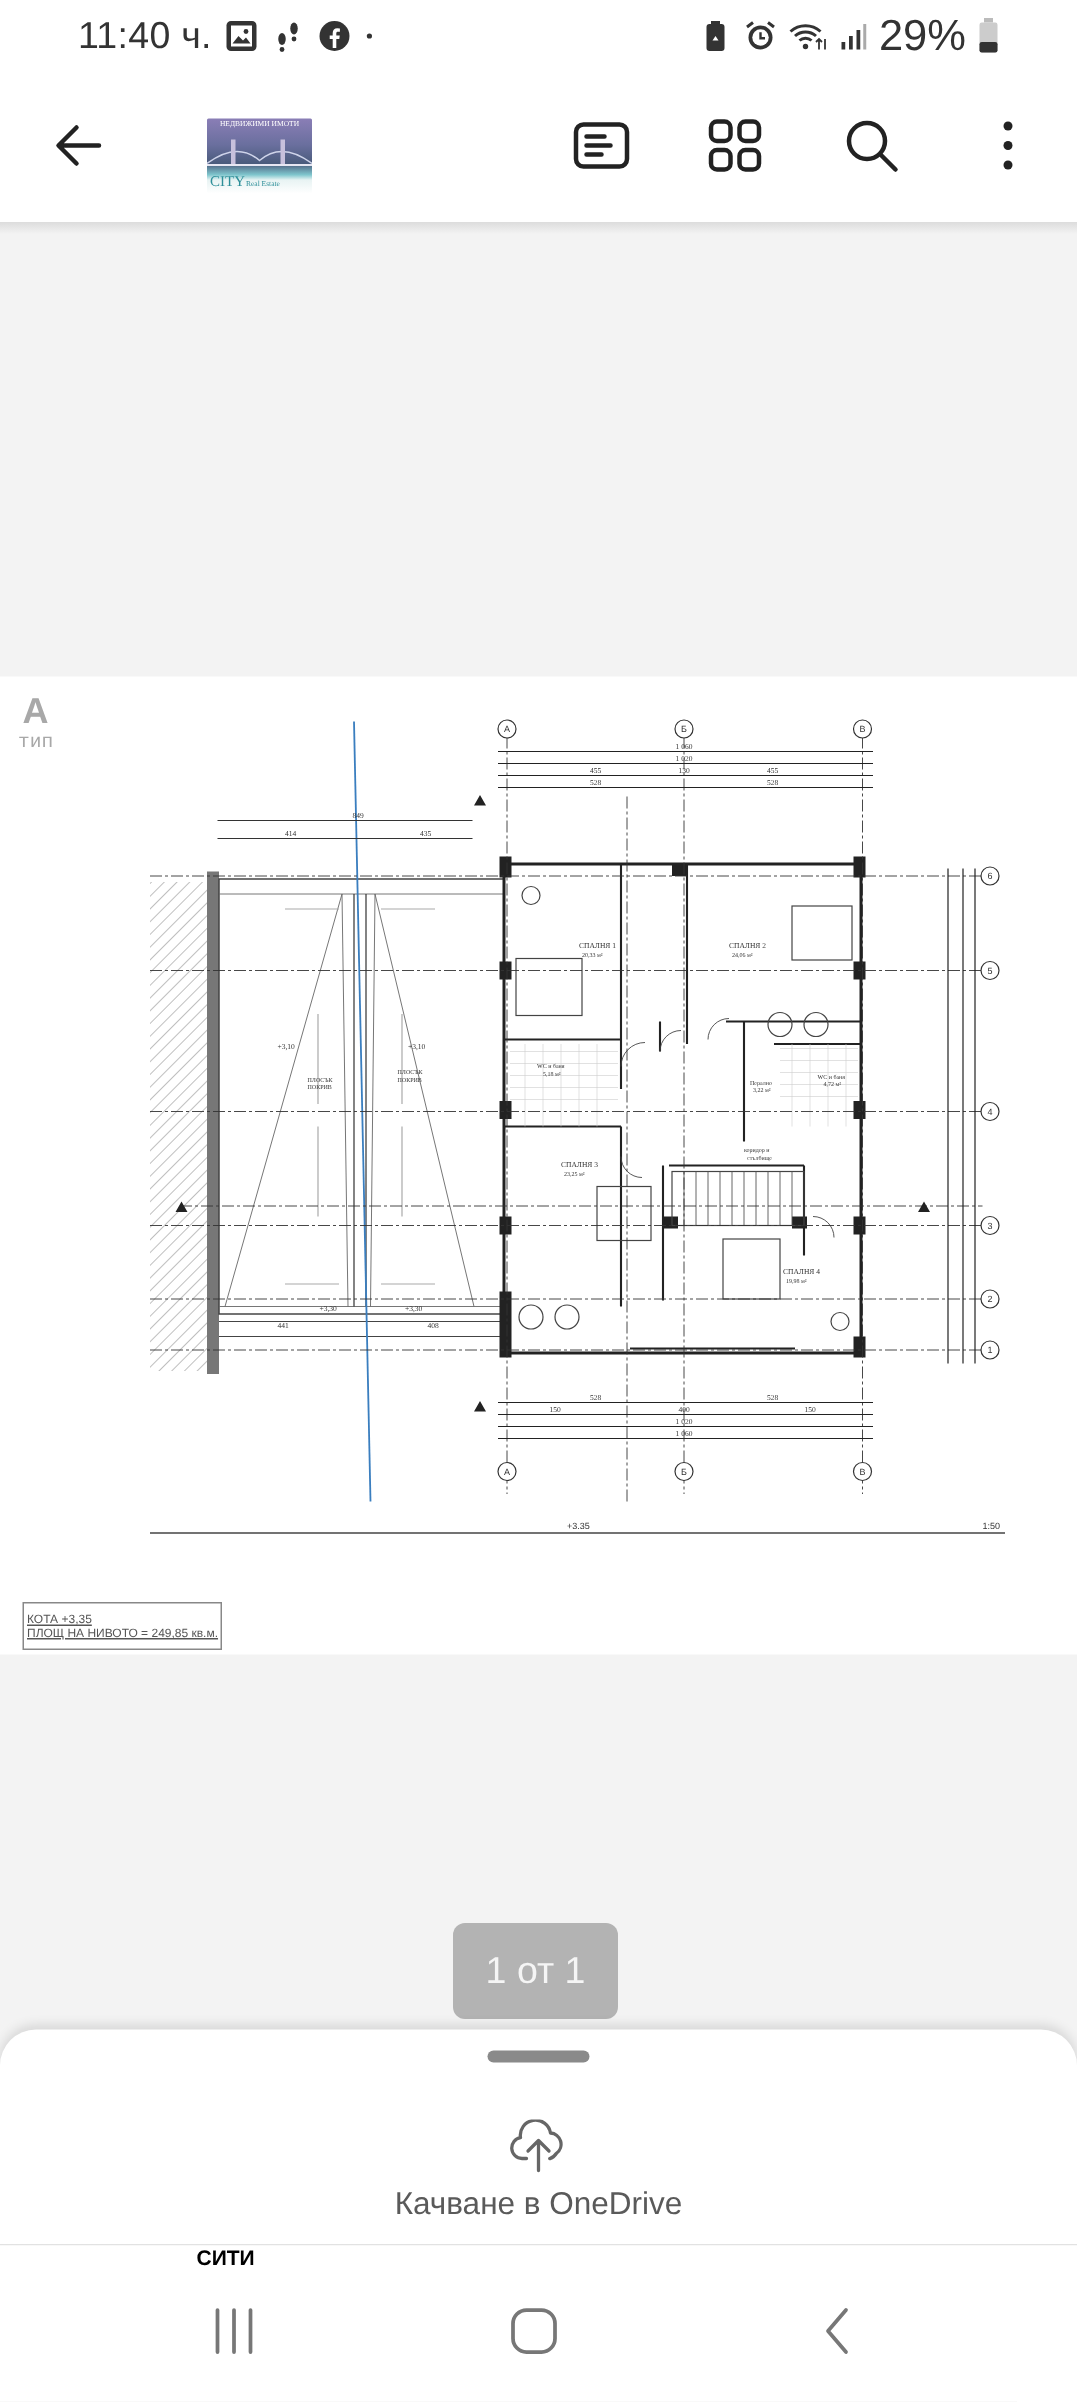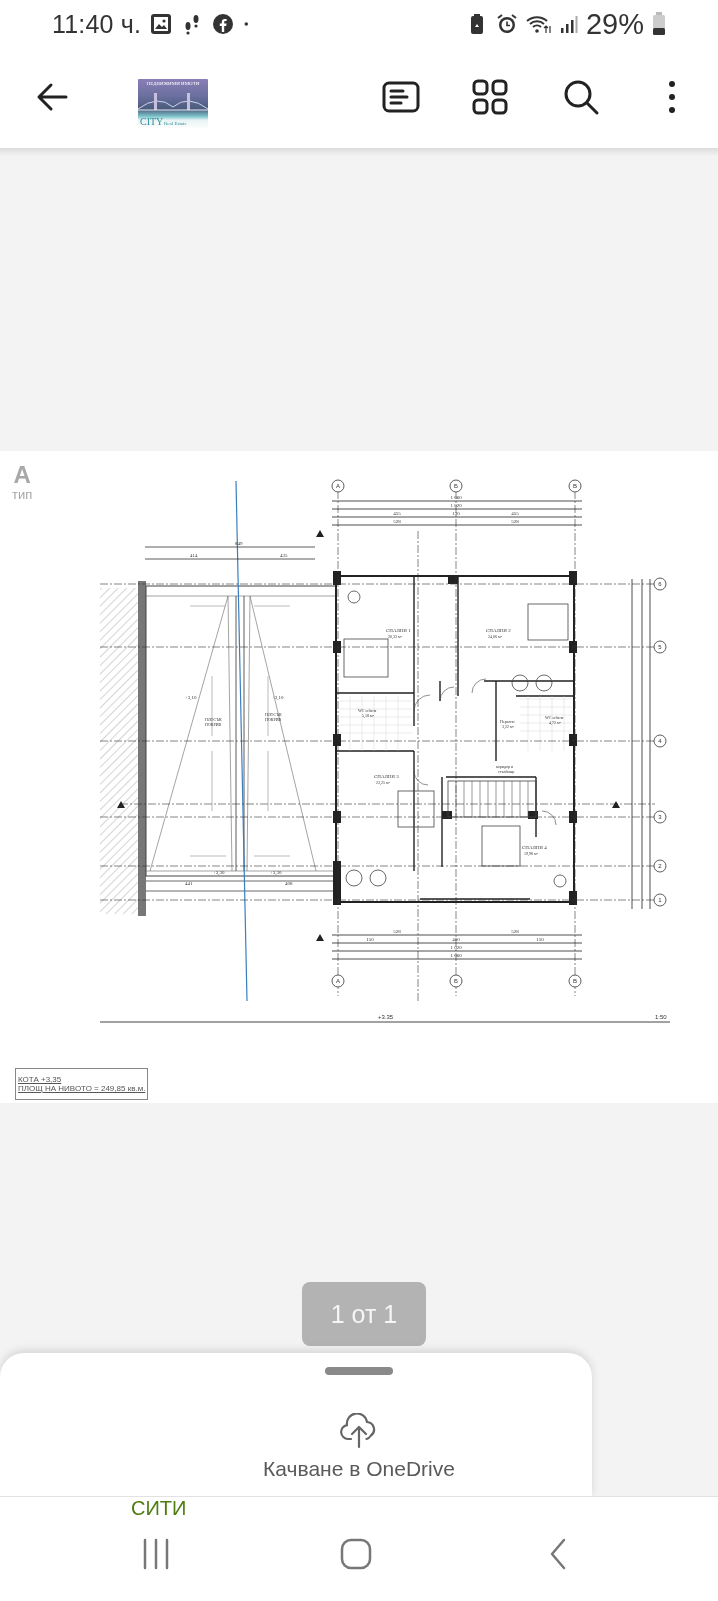--- a/index.html
+++ b/index.html
@@ -12,32 +12,32 @@
   .toolbar { position: absolute; top: 48px; left: 0; width: 718px; height: 100px; background: #fff; }
   .toolbar .btn { position: absolute; top: 25px; width: 48px; height: 48px; display: flex; align-items: center; justify-content: center; cursor: pointer; }
   .logo { position: absolute; left: 138px; top: 79px; width: 70px; height: 50px; border-radius: 1px; overflow: hidden; background: linear-gradient(180deg, #8a7eb6 0%, #6a6f9e 35%, #4a5b7c 60%, #7fc6cd 75%, #e8f3f3 82%, #ffffff 100%); }
   .logo .l1 { position: absolute; top: 2px; left: 0; width: 100%; text-align: center; font-family: "Liberation Serif", serif; font-size: 5px; color: #fff; }
   .logo .l2 { position: absolute; bottom: 2px; left: 2px; font-family: "Liberation Serif", serif; font-size: 10px; color: #2e8f99; }
   .logo .l3 { position: absolute; bottom: 3px; left: 26px; font-family: "Liberation Serif", serif; font-size: 5px; color: #2e8f99; }
   .shadow { position: absolute; top: 148px; left: 0; width: 718px; height: 8px; background: linear-gradient(#dcdcdc, #f3f3f3); }
   .page { position: absolute; top: 451px; left: 0; width: 718px; height: 652px; background: #fff; }
   .page-type { position: absolute; left: 12px; top: 12px; color: #a8a8a8; text-align: center; }
   .page-type .big { font-size: 24px; font-weight: bold; line-height: 24px; }
-  .page-type .small { font-size: 13px; }
+  .page-type .small { font-size: 13px; font-family: Liberation Mono, monospace; }
   .plan { position: absolute; left: 0; top: 0; }
   .legend-box { position: absolute; left: 15px; top: 617px; border: 1px solid #888; padding: 6px 2px; font-size: 8px; color: #555; line-height: 9px; }
   .legend-box div { text-decoration: underline; }
-  .page-ind { position: absolute; left: 302px; top: 1282px; width: 124px; height: 64px; border-radius: 8px; background: #b3b3b3; color: #f5f5f5; font-size: 25px; display: flex; align-items: center; justify-content: center; }
-  .sheet { position: absolute; left: 0; top: 1353px; width: 592px; height: 145px; background: #fff; border-radius: 24px 24px 0 0; box-shadow: 0 -3px 8px rgba(0,0,0,0.12); }
+  .page-ind { position: absolute; left: 302px; top: 1282px; width: 110px; height: 64px; border-radius: 8px; background: #b3b3b3; color: #f5f5f5; font-size: 25px; display: flex; align-items: center; justify-content: center; }
+  .sheet { position: absolute; left: 0; top: 1353px; width: 718px; height: 145px; background: #fff; border-radius: 24px 24px 0 0; box-shadow: 0 -3px 8px rgba(0,0,0,0.12); }
   .handle { position: absolute; left: 325px; top: 14px; width: 68px; height: 8px; border-radius: 4px; background: #8a8a8a; }
   .onedrive { position: absolute; left: 0; top: 60px; width: 718px; text-align: center; cursor: pointer; }
   .onedrive-label { display: block; font-size: 21px; color: #5a5a5a; margin-top: 4px; }
   .divider { position: absolute; left: 0; top: 1496px; width: 718px; height: 1px; background: #e2e2e2; }
   .navbar { position: absolute; left: 0; top: 1497px; width: 718px; height: 104px; background: #fff; }
-  .siti { position: absolute; left: 131px; top: 0px; font-size: 20px; font-weight: normal; color: #4d7c0f; }
+  .siti { position: absolute; left: 131px; top: 0px; font-size: 14px; font-weight: bold; color: #000000; }
   .nav-btn { position: absolute; top: 32px; width: 60px; height: 50px; display: flex; align-items: center; justify-content: center; cursor: pointer; }
 </style>
 </head>
 <body>
 
 <div class="status-bar">
   <div class="status-left">
     <span class="status-time">11:40 ч.</span>
     <svg class="sicon" viewBox="0 0 22 22">
         <rect x="1" y="1" width="20" height="20" rx="3" fill="#333"></rect>

